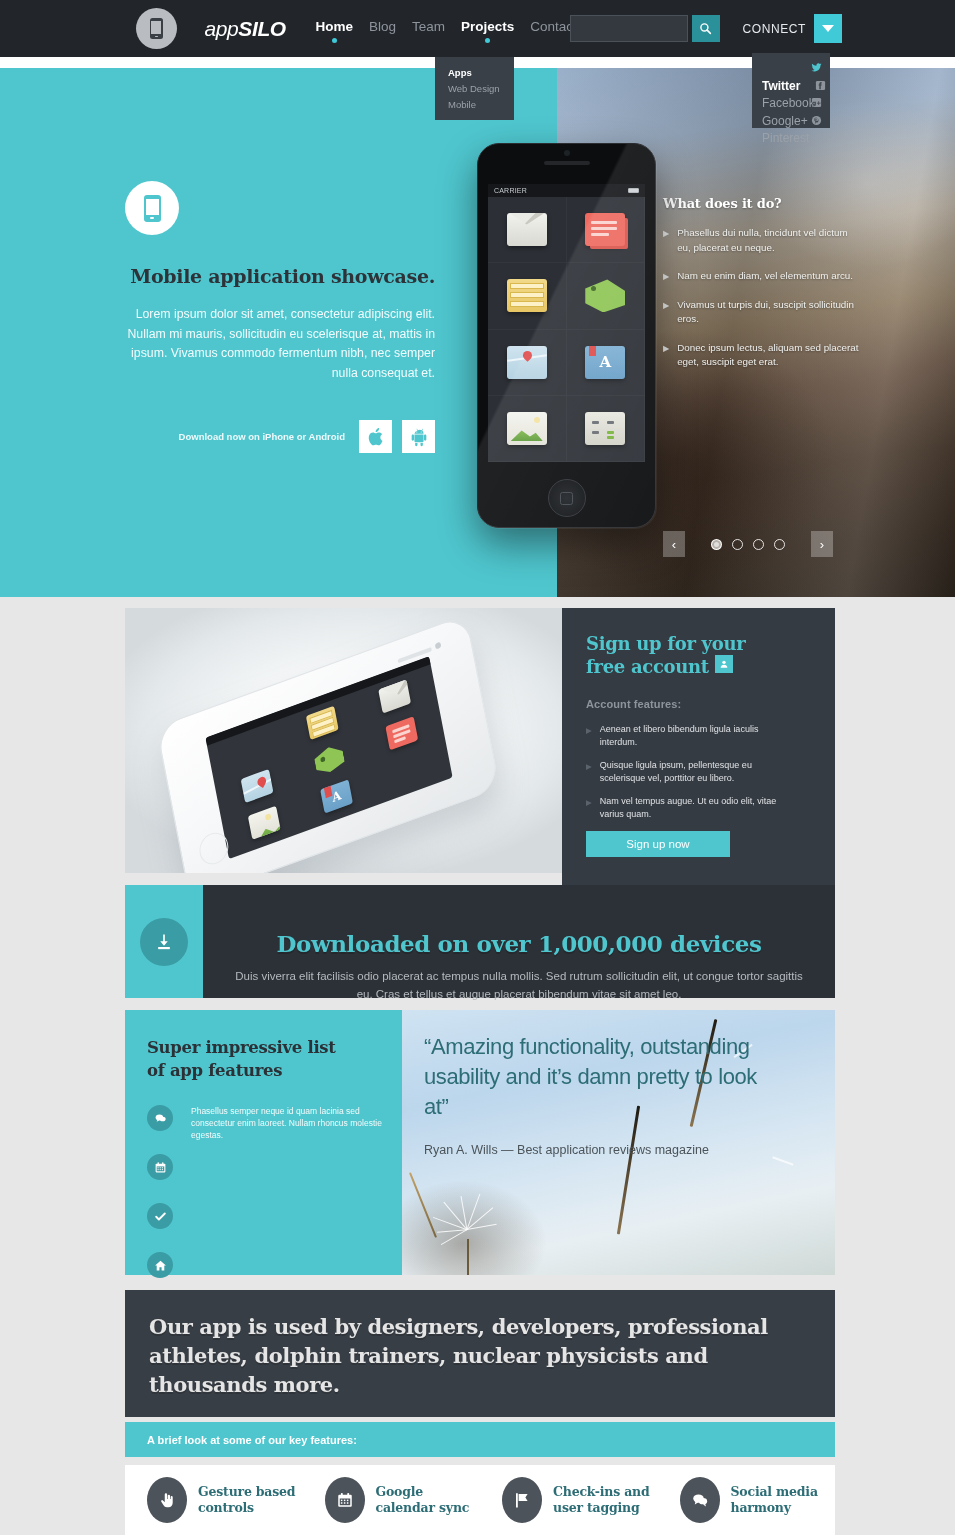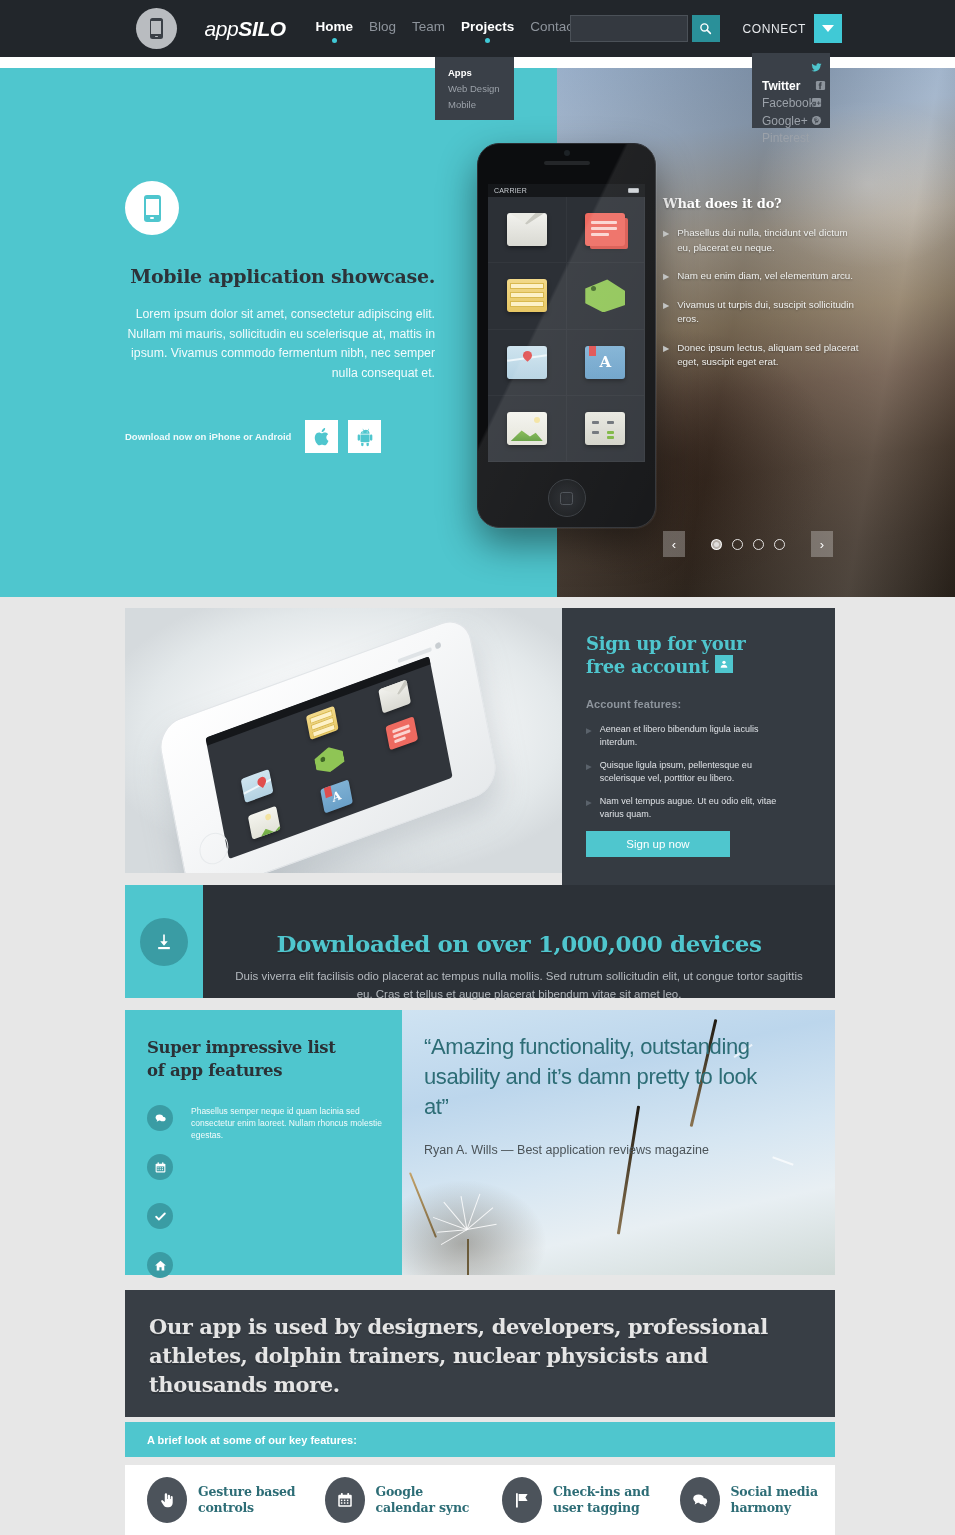--- a/index.html
+++ b/index.html
@@ -131,21 +131,21 @@
     text-shadow: 0 2px 0 rgba(0,0,0,0.07);
     flex: 1;
   }
   .hero-sub {
     font-family: "DejaVu Serif", serif; font-weight: bold; color: #2d3339;
     font-size: 19px; margin-top: 30px; text-align: right; letter-spacing: -0.3px;
   }
   .hero-para {
     margin-top: 18px; color: #f2fbfc; font-size: 12.3px; line-height: 19.5px; text-align: right;
   }
-  .hero-dl { margin-top: 37px; display: flex; align-items: center; gap: 10px; }
+  .hero-dl { margin-top: 37px; display: flex; align-items: center; justify-content: flex-end; gap: 10px; }
   .hero-dl-text { font-size: 9.5px; color: #eefafb; font-weight: bold; margin-right: 4px; }
   .dl-btn {
     width: 33px; height: 33px; background: #fff; display: flex; align-items: center; justify-content: center; cursor: pointer;
   }
   .dl-btn svg { width: 20px; height: 22px; }
 
   .hero-phone {
     position: absolute; left: 477px; top: 75px; width: 179px; height: 385px; z-index: 8;
     background: #0c0d0f; border-radius: 22px; box-shadow: 0 16px 38px rgba(0,0,0,0.45);
     border: 1px solid #2b2d31;

